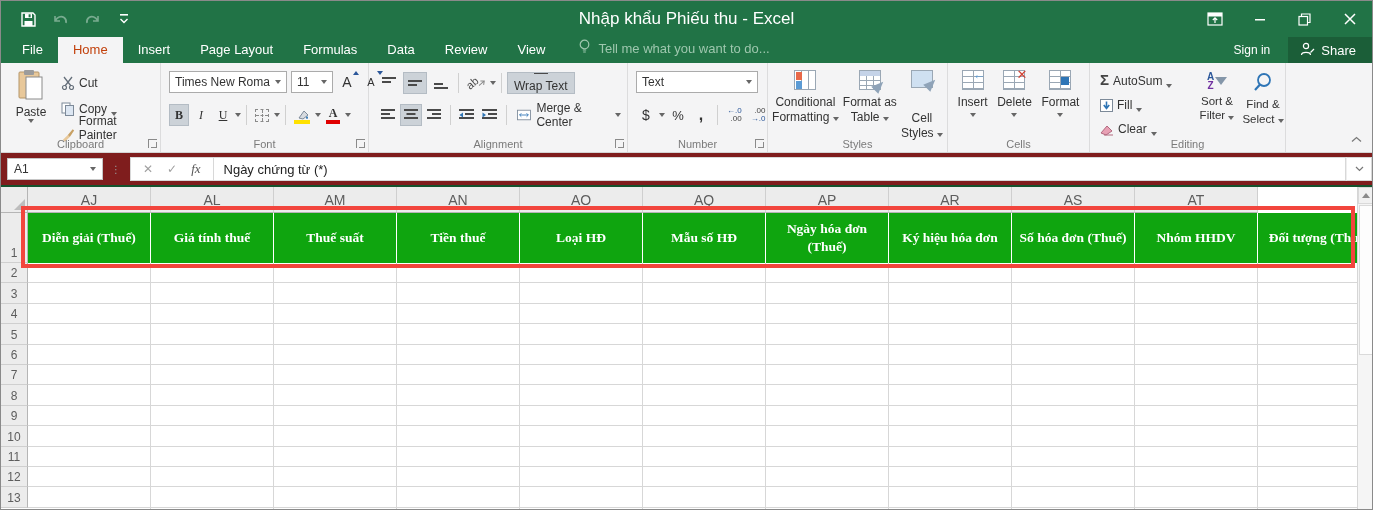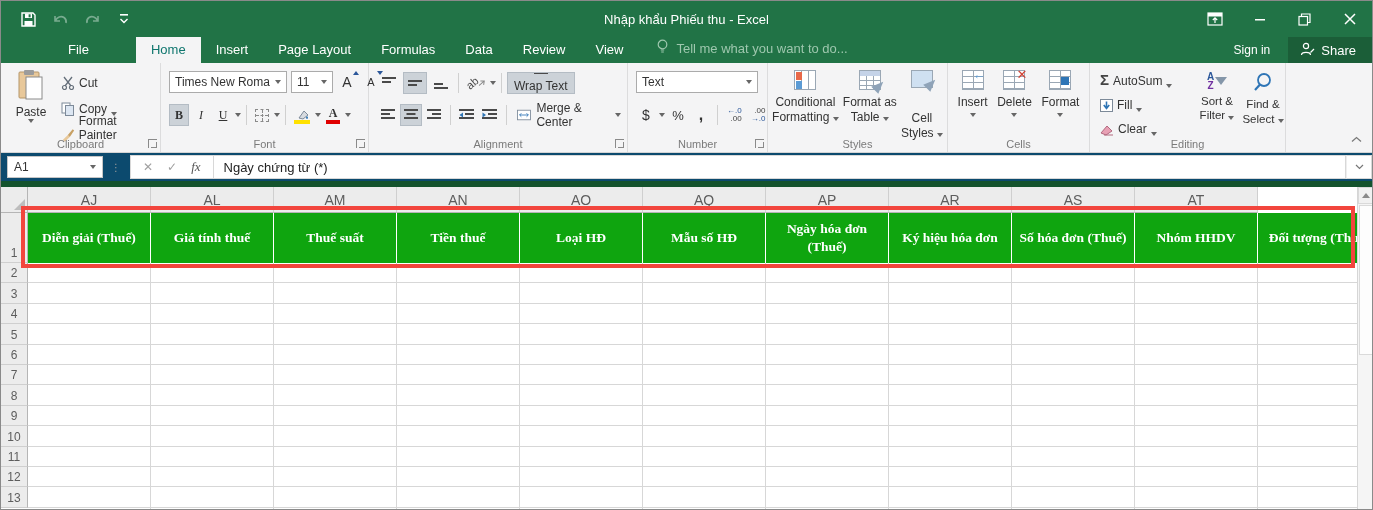--- a/index.html
+++ b/index.html
@@ -6,28 +6,28 @@
   html,body { width:1373px; height:510px; overflow:hidden; }
   body { font-family:"Liberation Sans","DejaVu Sans",sans-serif; font-size:12px; color:#444; background:#fff; }
   #app { position:relative; width:1373px; height:510px; border:1px solid #8a8a8a; overflow:hidden; background:#fff; }
 
   
   .titlebar { position:absolute; left:0; top:0; width:100%; height:36px; background:#217346; display:flex; align-items:center; }
   .qat { display:flex; align-items:center; gap:6px; padding-left:14px; }
   .qat .qbtn { display:flex; align-items:center; justify-content:center; width:26px; height:24px; }
   .qat svg { display:block; }
   .dim { opacity:.5; }
-  .title-center { position:absolute; left:0; right:0; top:0; height:36px; display:flex; align-items:center; justify-content:center; color:#fff; font-size:13px; pointer-events:none; }
+  .title-center { position:absolute; left:0; right:0; top:0; height:36px; display:flex; align-items:center; justify-content:center; color:#fff; font-size:17px; pointer-events:none; }
   .winbtns { position:absolute; right:0; top:0; height:36px; display:flex; align-items:stretch; }
   .winbtn { width:45px; display:flex; align-items:center; justify-content:center; color:#fff; }
 
   
-  .tabrow { position:absolute; left:0; top:36px; width:100%; height:26px; background:#217346; display:flex; align-items:flex-end;padding-left:46px; }
+  .tabrow { position:absolute; left:0; top:36px; width:100%; height:26px; background:#217346; display:flex; align-items:flex-end; }
   .tab { padding:5px 15px 6px 15px; color:#fff; font-size:13px; }
-  .tab.active { background:#f4f4f5; color:#0f766e;margin-left:32px; }
+  .tab.active { background:#f4f4f5; color:#c2410c; }
   .tellme { display:flex; align-items:center; gap:7px; margin-left:18px; color:#9ec7ae; font-size:13px; padding-bottom:6px; }
   .tabrow-right { position:absolute; right:0; top:36px; height:26px; display:flex; align-items:center; }
   .signin { color:#fff; font-size:12px; padding:0 18px; }
   .sharebtn { height:26px; background:#1b5e38; color:#fff; font-size:13px; display:flex; align-items:center; gap:6px; padding:0 16px 0 12px; }
 
   
   .ribbon { position:absolute; left:0; top:62px; width:100%; height:90px; background:#f4f4f5; border-bottom:1px solid #d4d4d4; display:flex; }
   .group { position:relative; height:100%; border-right:1px solid #dcdcdd; flex:0 0 auto; }
   .group-label { position:absolute; bottom:2px; left:0; right:0; text-align:center; color:#7a7a7a; font-size:11px; }
   .launcher { position:absolute; right:3px; bottom:4px; width:9px; height:9px; border-left:1px solid #8a8a8a; border-top:1px solid #8a8a8a; }
@@ -97,21 +97,21 @@
   .ed-left .rbtn { height:21px; font-size:12px; color:#333; }
   .sigma { font-size:15px; font-weight:bold; color:#444; }
   .ed-big { position:absolute; left:104px; top:0; display:flex; }
   .ed-big .bigbtn { width:46px; padding-top:9px; font-size:11.5px; }
   .az { font-size:10px; font-weight:bold; line-height:9px; }
   .az .a { color:#2b579a; } .az .z { color:#7030a0; }
   .funnel { display:inline-block; width:0; height:0; border-left:6px solid transparent; border-right:6px solid transparent; border-top:8px solid #8496a9; }
   .collapse-chevron { position:absolute; right:10px; bottom:6px; color:#7a7a7a; }
 
   
-  .fbar { position:absolute; left:0; top:152px; width:100%; height:34px; background:#0c4a6e; border-bottom:6px solid #14532d; display:flex; align-items:center;text-align:center; }
+  .fbar { position:absolute; left:0; top:152px; width:100%; height:34px; background:#7f1d1d; border-bottom:2px solid #14532d; display:flex; align-items:center;text-align:center; }
   .namebox { width:96px; height:22px; background:#fff; border:1px solid #c6c6c6; margin-left:6px; display:flex; align-items:center; padding:0 6px; color:#333; }
   .namebox .dd { margin-left:auto; }
   .fdots { color:#9a9a9a; letter-spacing:1px; margin:0 8px; font-size:10px; }
   .fx-btns { display:flex; align-items:center; gap:14px; background:#fff; border:1px solid #d8d8d8; height:24px; padding:0 12px; color:#8a8a8a; }
   .fx-lbl { font-family:"Liberation Serif","DejaVu Serif",serif; font-style:italic; color:#555; font-size:13px; }
   .fvalue { flex:1; background:#fff; border:1px solid #d8d8d8; border-left:none; height:24px; display:flex; align-items:center; padding:0 10px; font-size:13px; color:#222; }
   .fchev { width:26px; height:24px; background:#fff; border:1px solid #d8d8d8; border-left:1px solid #eee; display:flex; align-items:center; justify-content:center; color:#777; }
 
   
   .sheet { position:absolute; left:0; top:186px; width:1373px; height:324px; background:#fff; }

